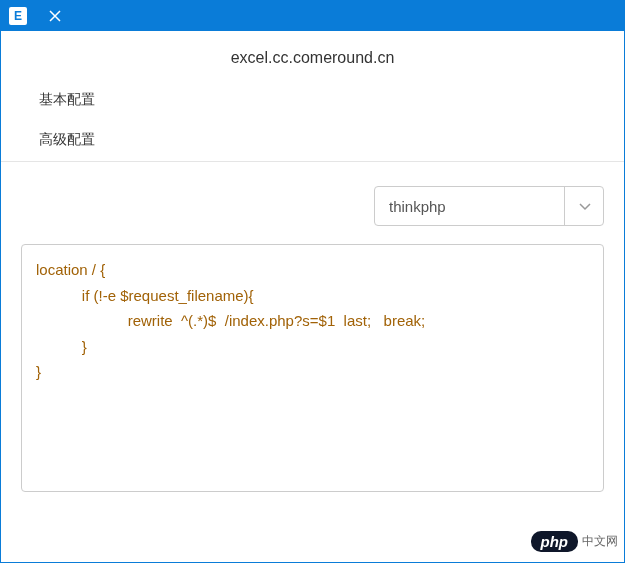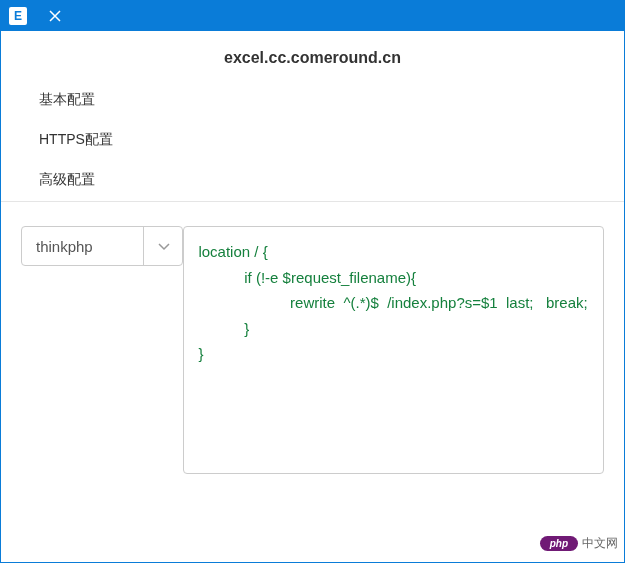--- a/index.html
+++ b/index.html
@@ -3,54 +3,53 @@
   <meta charset="utf-8">
   <style>
     * { box-sizing: border-box; margin: 0; padding: 0; }
     body { font-family: "Microsoft YaHei", Arial, sans-serif; background: #f0f0f0; width: 625px; height: 563px; overflow: hidden; }
     .window { width: 625px; height: 563px; background: #fff; border: 1px solid #0a7cd8; display: flex; flex-direction: column; }
     .titlebar { height: 30px; background: #0a7cd8; color: #fff; display: flex; align-items: center; padding: 0 8px; font-size: 13px; }
     .title-icon { width: 18px; height: 18px; background: #fff; color: #0a7cd8; font-weight: bold; display: flex; align-items: center; justify-content: center; font-size: 12px; margin-right: 8px; border-radius: 2px; }
     .title-text { flex: 1; }
     .close-btn { width: 40px; height: 30px; display: flex; align-items: center; justify-content: center; cursor: pointer; margin-right: -8px; }
     .close-btn svg { width: 12px; height: 12px; }
-    .header-site { text-align: center; padding: 18px 0 14px; font-size: 16px; color: #333; font-weight: bold; }
+    .header-site { text-align: center; padding: 18px 0 14px; font-size: 16px; color: #333; }
     .tabs { display: flex; padding: 0 20px; border-bottom: 1px solid #e5e5e5; flex-direction: column; }
     .tab { padding: 10px 18px 12px; font-size: 14px; color: #333; cursor: pointer; position: relative; margin-right: 16px; }
     .tab.active { color: #0a7cd8; }
     .tab.active::after { content: ""; position: absolute; left: 0; right: 0; bottom: -1px; height: 2px; background: #0a7cd8; }
-    .content { padding: 24px 20px 0; flex: 1; display: flex; flex-direction: row; align-items: flex-start; }
+    .content { padding: 24px 20px 0; flex: 1; display: flex; flex-direction: column; align-items: flex-end; }
     .select-wrap { position: relative; width: 230px; margin-bottom: 18px; }
     .select-box { width: 100%; height: 40px; border: 1px solid #ccc; border-radius: 4px; padding: 0 40px 0 14px; font-size: 15px; color: #555; background: #fff; cursor: pointer; display: flex; align-items: center; }
     .select-arrow { position: absolute; right: 0; top: 0; width: 40px; height: 40px; border-left: 1px solid #ccc; display: flex; align-items: center; justify-content: center; pointer-events: none; }
     .select-arrow svg { width: 14px; height: 14px; }
-    .code-box { width: 100%; height: 248px; border: 1px solid #ccc; border-radius: 4px; padding: 12px 14px; font-family: Arial, sans-serif; font-size: 15px; color: #15803d; line-height: 1.7; resize: none; white-space: pre; overflow: auto; outline: none; }
+    .code-box { width: 100%; height: 248px; border: 1px solid #ccc; border-radius: 4px; padding: 12px 14px; font-family: Arial, sans-serif; font-size: 15px; color: #a16207; line-height: 1.7; resize: none; white-space: pre; overflow: auto; outline: none; }
     .footer { padding: 20px 0 24px; display: flex; justify-content: center; position: relative; }
     .save-btn { background: linear-gradient(#1d8fe8, #0a7cd8); color: #fff; border: 1px solid #0a6cc0; border-radius: 6px; padding: 10px 28px; font-size: 15px; cursor: pointer; font-family: inherit; }
     .watermark { position: absolute; right: 6px; bottom: 10px; display: flex; align-items: center; gap: 4px; font-size: 12px; color: #666; }
-    .wm-pill { background: #701a75; color: #fff; border-radius: 10px; padding: 2px 10px; font-style: italic; font-size: 10px; font-weight: bold; }
+    .wm-pill { background: #0f172a; color: #fff; border-radius: 10px; padding: 2px 10px; font-style: italic; font-size: 15px; font-weight: bold; }
   </style>
 </head>
 <body>
 
 <div class="window">
   <div class="titlebar">
     <div class="title-icon">E</div>
     <div class="close-btn">
       <svg viewBox="0 0 12 12">
           <path d="M1 1 L11 11 M11 1 L1 11" stroke="#fff" stroke-width="1.5" fill="none"></path>
         </svg>
     </div>
   </div>
 
   <div class="header-site">excel.cc.comeround.cn</div>
 
   <div class="tabs">
     <div class="tab">基本配置</div>
-    <div class="tab">HTTPS配置</div>
     <div class="tab">高级配置</div>
   </div>
 
   <div class="content">
     <div class="select-wrap">
       <div class="select-box">thinkphp</div>
       <div class="select-arrow">
         <svg viewBox="0 0 14 14">
             <path d="M2 5 L7 10 L12 5" stroke="#999" stroke-width="1.5" fill="none"></path>
           </svg>

